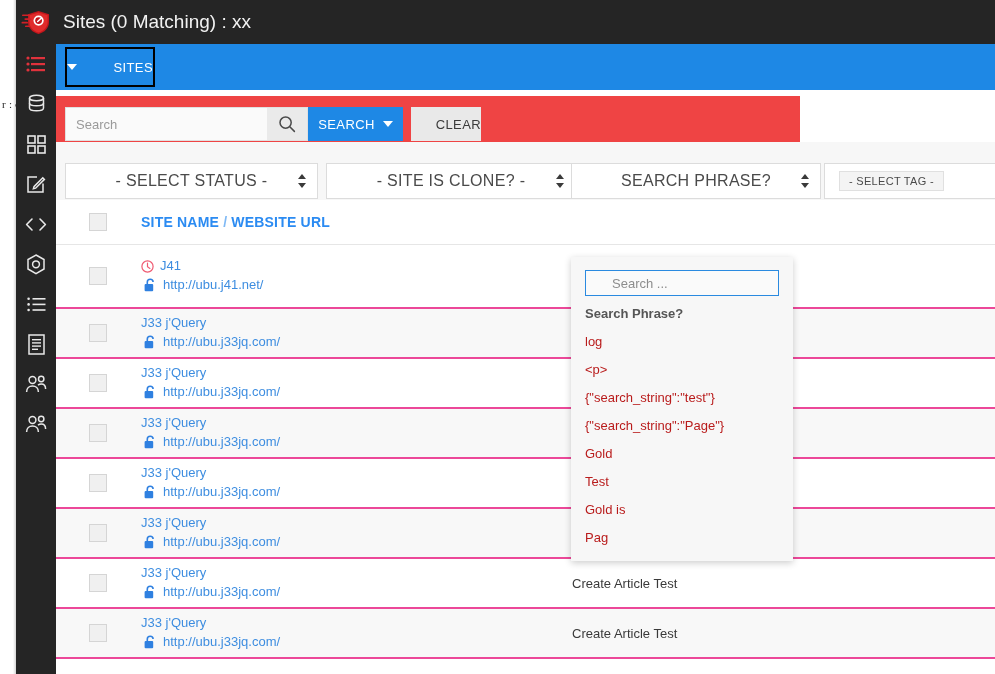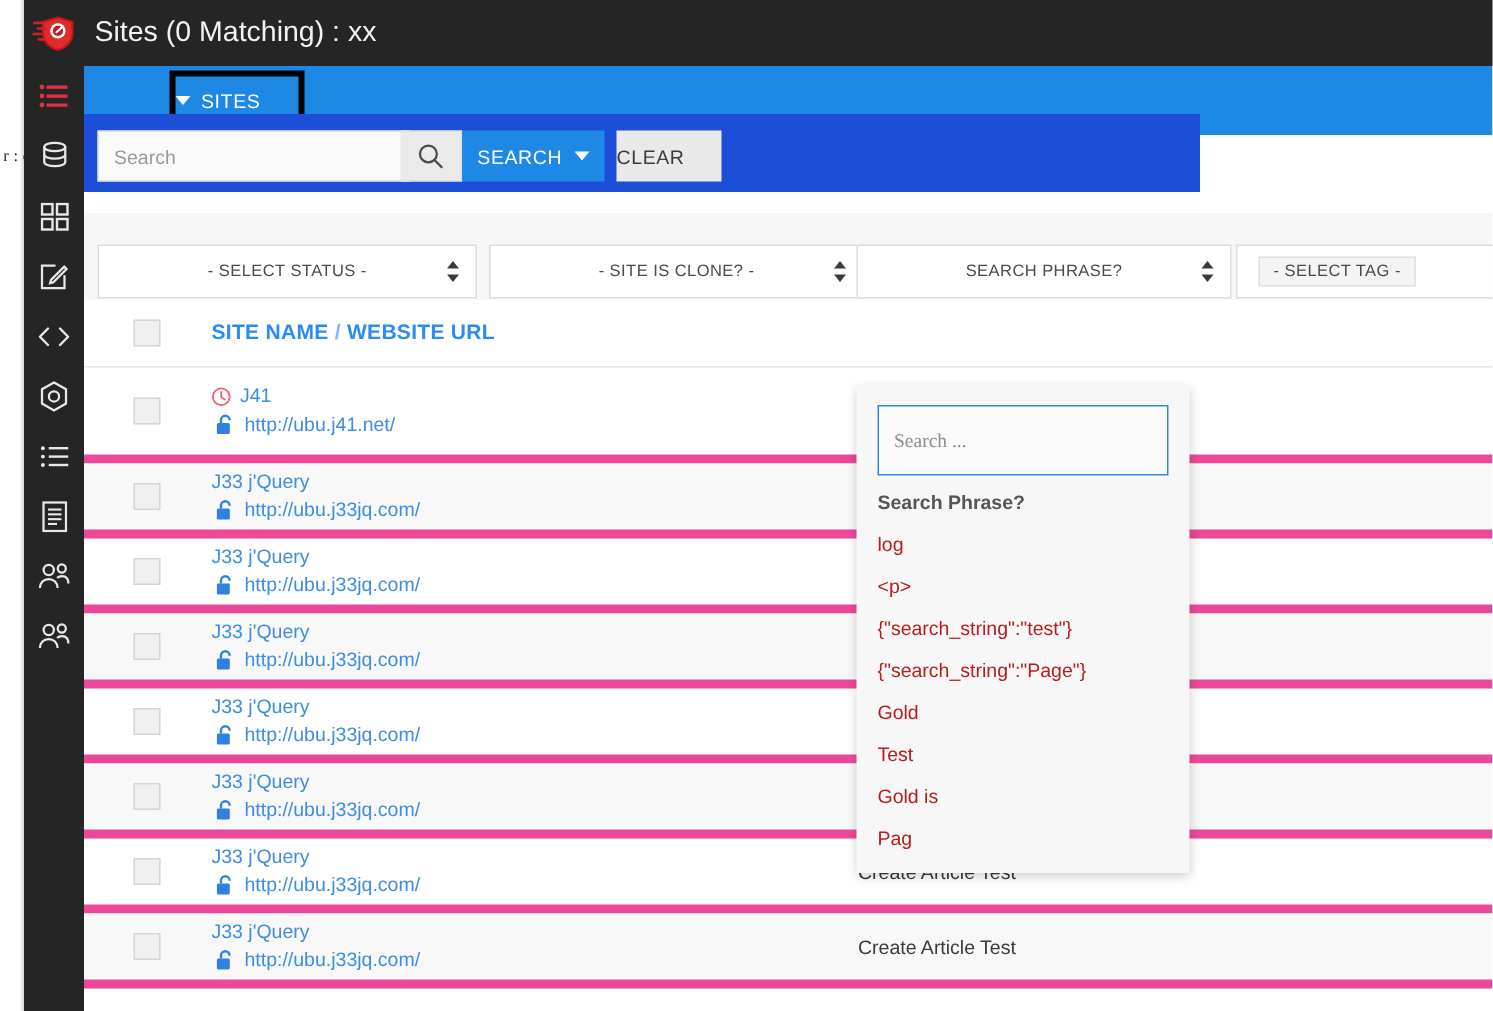--- a/index.html
+++ b/index.html
@@ -93,43 +93,42 @@
 
   
   #tabstrip {
     position: absolute; left: 0; top: 0;
     width: 939px; height: 46px;
     background: #1e88e5;
   }
   #tab-sites {
     position: absolute; left: 9px; top: 3px;
     width: 90px; height: 40px;
-    border: 4px solid #000000;
-    display: flex; align-items: center; justify-content: flex-start;
+    border: 2px solid #000000;
+    display: flex; align-items: center; justify-content: space-between;
     gap: 7px;
     cursor: pointer;
-    margin-left: 48px;
   }
   #tab-sites .caret {
     width: 0; height: 0;
     border-left: 5px solid transparent;
     border-right: 5px solid transparent;
     border-top: 6px solid #ffffff;
   }
   #tab-sites .lbl {
     color: #ffffff;
     font-size: 13px;
     letter-spacing: 0.4px;
   }
 
   
   #toolbar {
-    position: absolute; left: 0; top: 32px;
+    position: absolute; left: 0; top: 52px;
     width: 744px; height: 52px;
-    background: #1d4ed8;
+    background: #ef4444;
   }
   #search-input {
     position: absolute; left: 9px; top: 11px;
     width: 209px; height: 34px;
     border: 1px solid #e0e0e0;
     background: #fafafa;
     padding: 0 10px;
     font-size: 13px;
     color: #333;
     font-family: "Liberation Sans", sans-serif;
@@ -159,41 +158,41 @@
   #search-btn .caret {
     width: 0; height: 0;
     border-left: 5px solid transparent;
     border-right: 5px solid transparent;
     border-top: 6px solid #ffffff;
   }
   #clear-btn {
     position: absolute; left: 355px; top: 11px;
     width: 70px; height: 34px;
     background: #e9e9e9;
-    display: flex; align-items: center; justify-content: flex-start;
+    display: flex; align-items: center; justify-content: flex-end;
     cursor: pointer;
   }
   #clear-btn .lbl { color: #3b3b3b; font-size: 13px; letter-spacing: 0.4px; }
 
   
   #filters {
     position: absolute; left: 0; top: 98px;
     width: 939px; height: 58px;
     background: #f7f7f7;
   }
   .fsel {
     position: absolute; top: 21px;
     height: 36px;
     background: #ffffff;
     border: 1px solid #dcdcdc;
     display: flex; align-items: center; justify-content: center;
     cursor: pointer;
   }
   .fsel .lbl {
-    font-size: 11px;
+    font-size: 16px;
     color: #4a4a4a;
     letter-spacing: 0.3px;
   }
   .fsel .spinner {
     position: absolute; right: 11px; top: 50%;
     transform: translateY(-50%);
     width: 8px; height: 14px;
     display: flex; flex-direction: column; justify-content: space-between;
   }
   .fsel .spinner i {
@@ -220,21 +219,21 @@
 
   
   #table {
     position: absolute; left: 0; top: 156px;
     width: 831px;
     background: #fff;
   }
   .trow {
     position: relative;
     width: 939px;
-    border-bottom: 6px solid #ec4899;
+    border-bottom: 2px solid #ec4899;
     display: flex;
     align-items: center;
   }
   .trow.alt { background: #f8f8f8; }
   .trow.head { background: #ffffff; height: 45px; border-bottom: 1px solid #e6e6e6; }
   .cell-chk {
     width: 84px;
     display: flex; align-items: center; justify-content: center;
     flex: 0 0 84px;
   }
@@ -271,27 +270,27 @@
     position: absolute;
     left: 515px; top: 213px;
     width: 222px;
     background: #f7f7f7;
     box-shadow: 0 2px 7px rgba(0,0,0,0.20);
     z-index: 40;
     padding: 0 0 9px 0;
   }
   #phrase-search {
     margin: 13px 14px 4px 14px;
-    width: 194px; height: 47px;
+    width: 194px; height: 26px;
     border: 1px solid #2a8ae0;
     background: #fafafa;
-    padding: 0 10px;
+    padding: 0 26px;
     font-size: 13px;
     color: #333;
-    font-family: Liberation Serif, serif;
+    font-family: Liberation Sans, sans-serif;
     outline: none;
   }
   #phrase-search::placeholder { color: #8d8d8d; }
   .opt {
     height: 28px;
     line-height: 28px;
     padding: 0 14px;
     font-size: 13px;
     color: #b91c1c;
     cursor: pointer;

